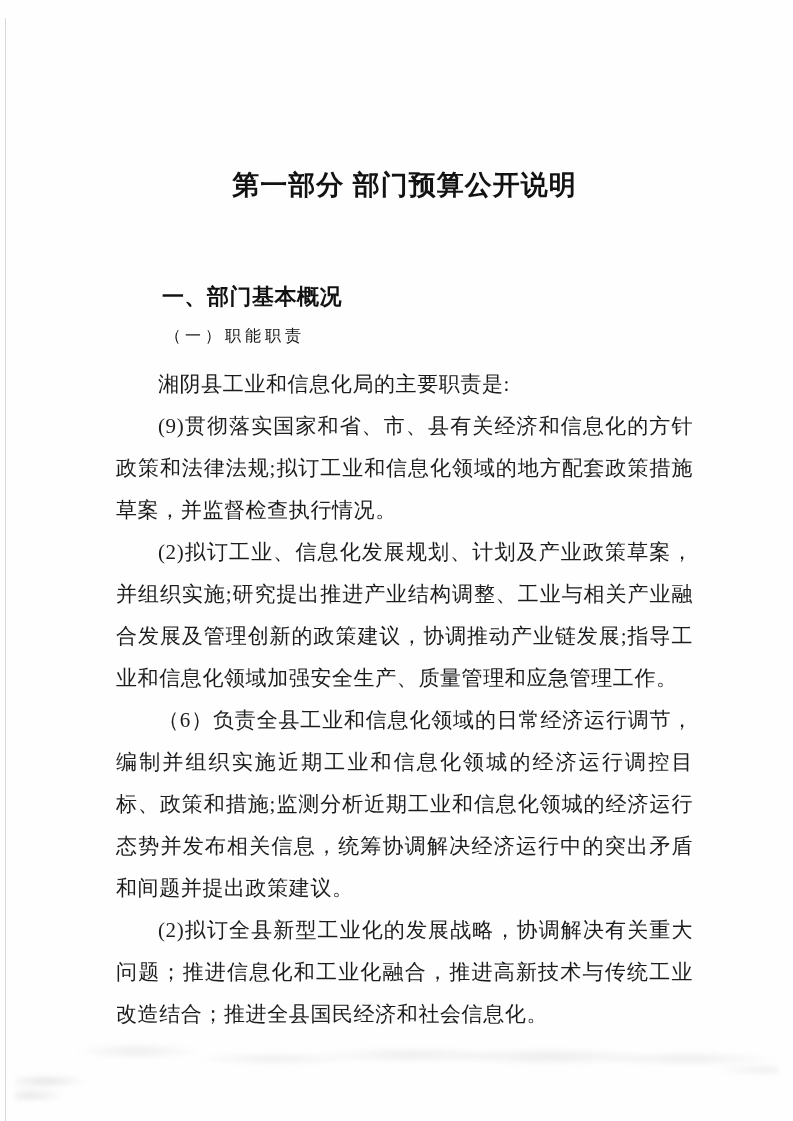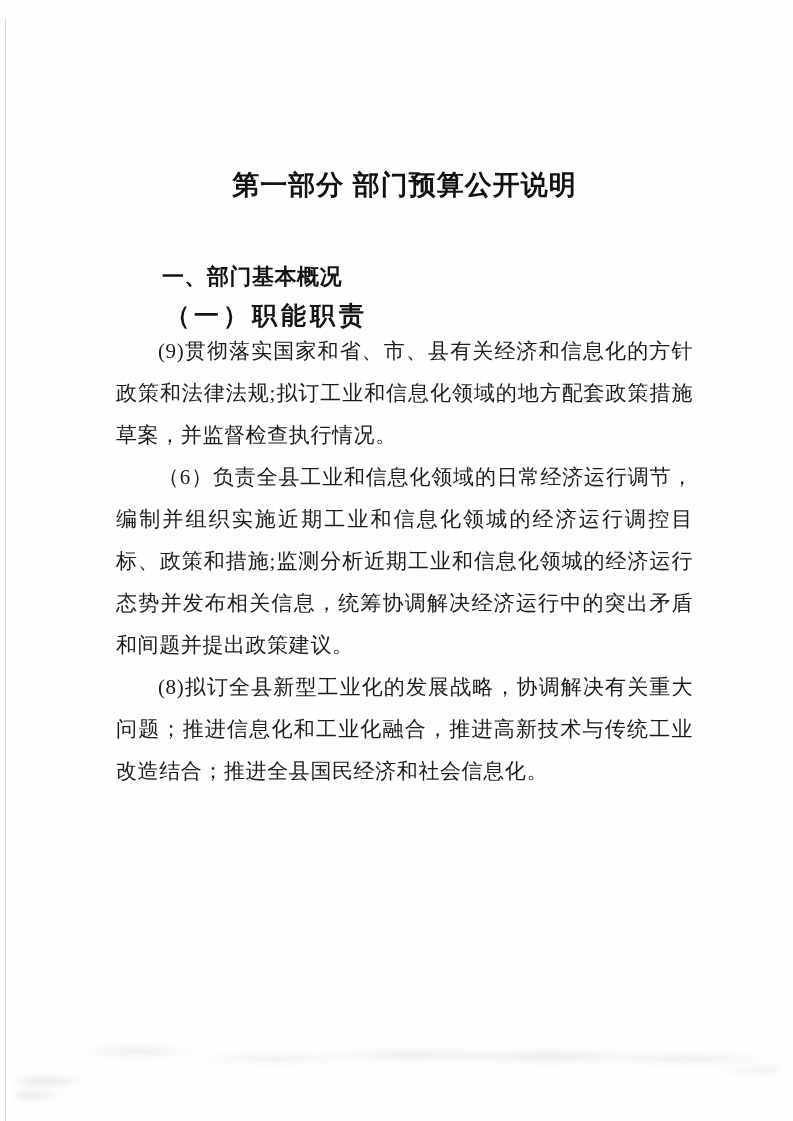--- a/index.html
+++ b/index.html
@@ -37,35 +37,35 @@
     font-family: "Liberation Sans", "DejaVu Sans", sans-serif;
     font-weight: bold;
     font-size: 27px;
     line-height: 34px;
     letter-spacing: 1px;
     text-align: center;
     color: #121212;
     white-space: pre;
   }
   .sec-heading {
-    margin: 60px 0 0 0;
+    margin: 80px 0 0 0;
     padding-left: 46px;
     font-family: "Liberation Sans", "DejaVu Sans", sans-serif;
     font-weight: bold;
     font-size: 22px;
     line-height: 29px;
     letter-spacing: 0.5px;
     color: #121212;
   }
   .subsec-heading {
     margin: 11px 0 0 0;
     padding-left: 49px;
     font-family: "Liberation Serif", "DejaVu Serif", serif;
-    font-weight: bold;
-    font-size: 25px;
+    font-weight: normal;
+    font-size: 16px;
     line-height: 28px;
     letter-spacing: 4px;
     color: #141414;
   }
   .intro, .body-para {
     margin: 0;
     font-size: 21px;
     line-height: 42px;
     letter-spacing: 0.6px;
     text-indent: 2em;
@@ -103,22 +103,24 @@
 
 <div class="page">
   <div class="scan-edge"></div>
 
   <h1 class="doc-title">第一部分 部门预算公开说明</h1>
 
   <h2 class="sec-heading">一、部门基本概况</h2>
 
   <h3 class="subsec-heading">（一）职能职责</h3>
 
+  <p class="intro">湘阴县工业和信息化局的主要职责是:</p>
 
   <p class="body-para">(9)贯彻落实国家和省、市、县有关经济和信息化的方针政策和法律法规;拟订工业和信息化领域的地方配套政策措施草案，并监督检查执行情况。</p>
 
+  <p class="body-para">(2)拟订工业、信息化发展规划、计划及产业政策草案，并组织实施;研究提出推进产业结构调整、工业与相关产业融合发展及管理创新的政策建议，协调推动产业链发展;指导工业和信息化领域加强安全生产、质量管理和应急管理工作。</p>
 
   <p class="body-para">（6）负责全县工业和信息化领域的日常经济运行调节，编制并组织实施近期工业和信息化领城的经济运行调控目标、政策和措施;监测分析近期工业和信息化领城的经济运行态势并发布相关信息，统筹协调解决经济运行中的突出矛盾和间题并提出政策建议。</p>
 
-  <p class="body-para">(8)拟订全县新型工业化的发展战略，协调解决有关重大问题；推进信息化和工业化融合，推进高新技术与传统工业改造结合；推进全县国民经济和社会信息化。</p>
+  <p class="body-para">(2)拟订全县新型工业化的发展战略，协调解决有关重大问题；推进信息化和工业化融合，推进高新技术与传统工业改造结合；推进全县国民经济和社会信息化。</p>
 
   <div class="scan-noise"></div>
 </div>
 
 </body></html>

